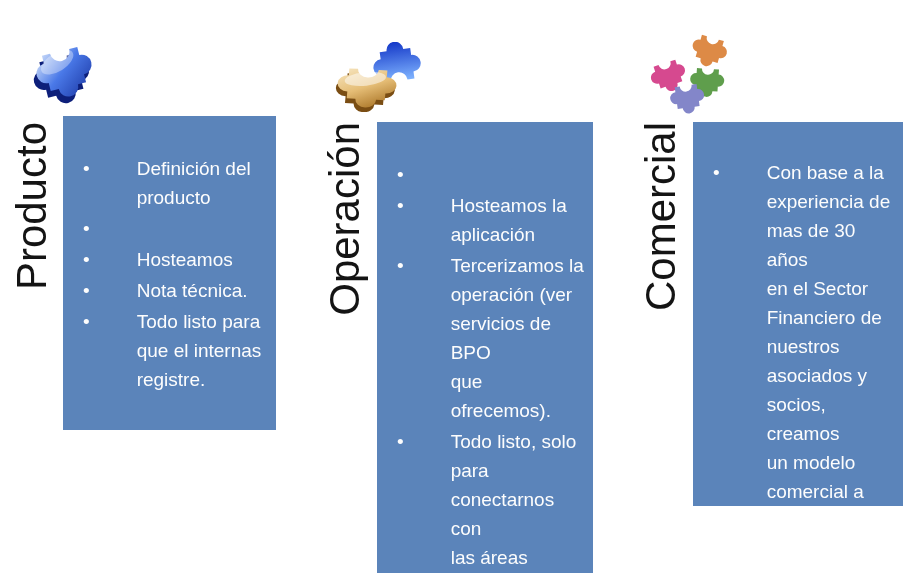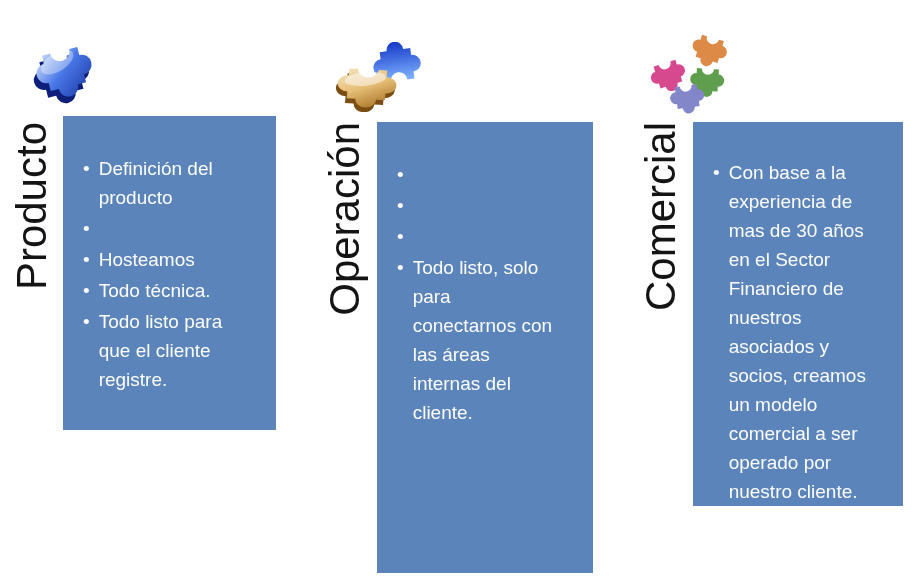--- a/index.html
+++ b/index.html
@@ -13,21 +13,21 @@
     display:inline-block;writing-mode:vertical-rl;transform:rotate(180deg);
     font-size:42px;line-height:1.28;color:#141414;white-space:nowrap;
   }
   .box{
     position:absolute;background:#5b84ba;color:#fdfdfd;box-sizing:border-box;
     padding:38px 8px 0 20px;overflow:hidden;
   }
   .box ul{list-style:none;margin:0;padding:0;}
   .box li{display:flex;gap:9px;font-size:19px;line-height:29px;margin:0 0 2px 0;}
   .dot{flex:0 0 auto;}
-  .txt{white-space:pre-line;}
+  .txt{white-space:pre-line;margin-left:38px;}
 
   
   .c1-icon {left:18px;  top:26px;  width:92px; height:86px;}
   .c1-title{left:4px;   top:122px; width:56px; height:232px; text-align:center;}
   .c1-box  {left:63px;  top:116px; width:213px;height:314px;}
   
   .c2-icon {left:326px; top:42px;  width:100px;height:70px;}
   .c2-title{left:316px; top:122px; width:58px; height:215px; text-align:center;}
   .c2-box  {left:377px; top:122px; width:216px;height:451px;}
   
@@ -66,26 +66,26 @@
         </li>
       <li>
           <span class="dot">•</span>
         </li>
       <li>
           <span class="dot">•</span>
           <span class="txt">Hosteamos</span>
         </li>
       <li>
           <span class="dot">•</span>
-          <span class="txt">Todo técnica.</span>
+          <span class="txt">Nota técnica.</span>
         </li>
       <li>
           <span class="dot">•</span>
           <span class="txt">Todo listo para
-que el cliente
+que el internas
 registre.</span>
         </li>
     </ul>
   </div>
 
   <svg class="icon c2-icon" viewBox="0 0 150 100" aria-hidden="true">
     <defs>
       <linearGradient id="gBlue2" x1="0" y1="0" x2="0" y2="1">
         <stop offset="0" stop-color="#7fb3ff"></stop>
         <stop offset="1" stop-color="#1438c8"></stop>
@@ -108,23 +108,29 @@
   <div class="vtitle-wrap c2-title">
     <span class="vtitle">Operación</span>
   </div>
   <div class="box c2-box">
     <ul>
       <li>
           <span class="dot">•</span>
         </li>
       <li>
           <span class="dot">•</span>
+          <span class="txt">Hosteamos la
+aplicación</span>
         </li>
       <li>
           <span class="dot">•</span>
+          <span class="txt">Tercerizamos la
+operación (ver
+servicios de BPO
+que ofrecemos).</span>
         </li>
       <li>
           <span class="dot">•</span>
           <span class="txt">Todo listo, solo
 para
 conectarnos con
 las áreas
 internas del
 cliente.</span>
         </li>

